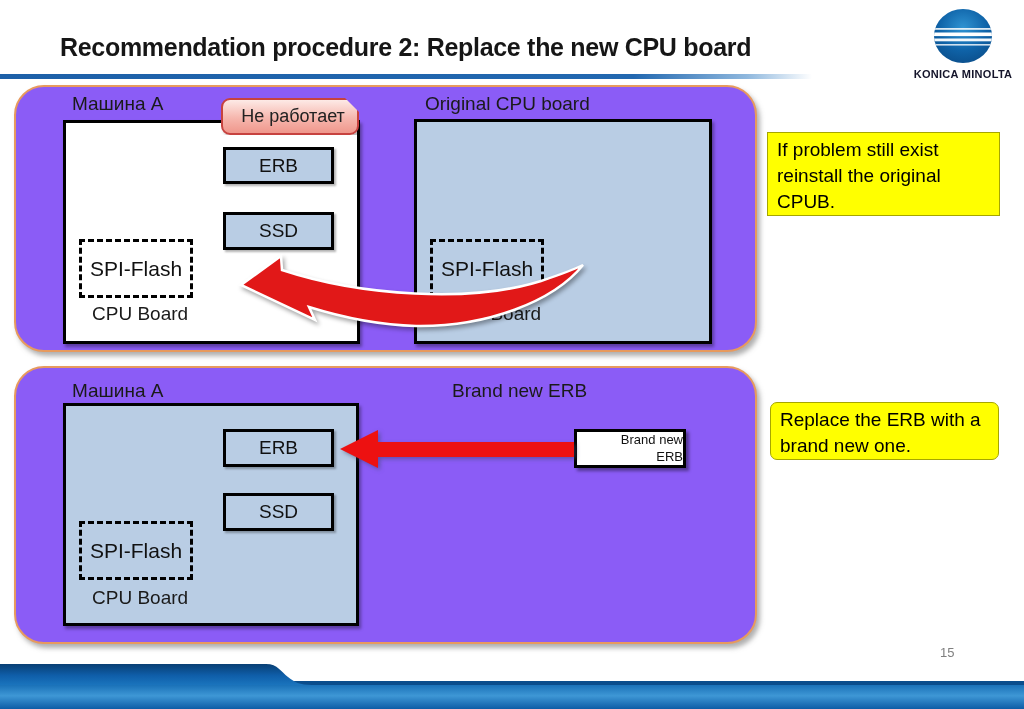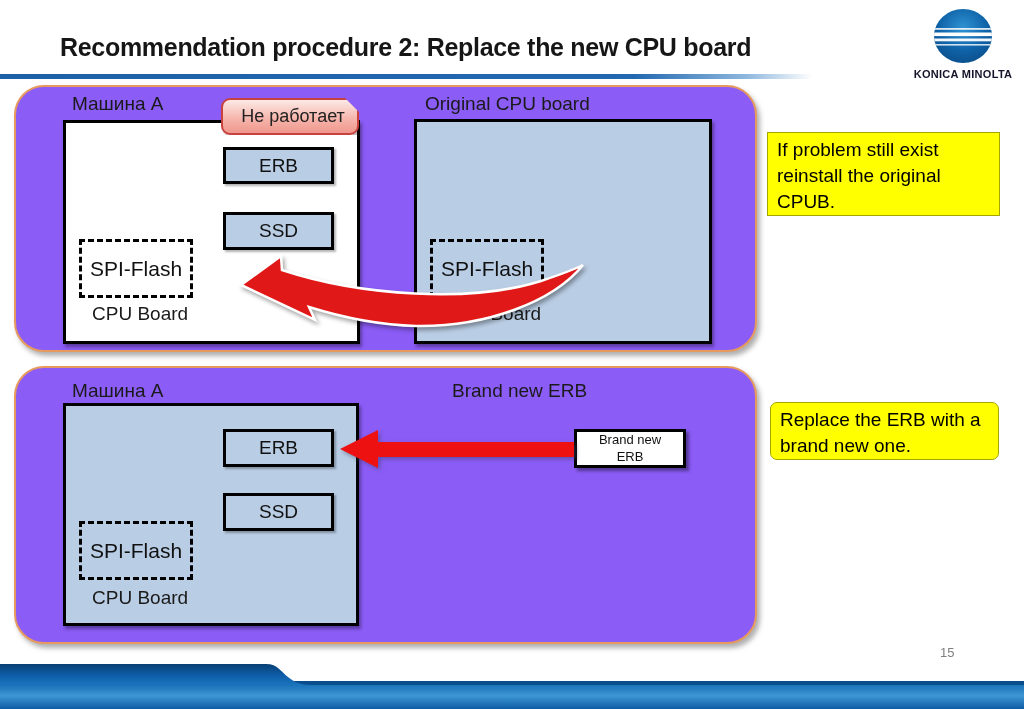--- a/index.html
+++ b/index.html
@@ -33,21 +33,21 @@
   .dashed { position:absolute; border:3px dashed #000; background:transparent; display:flex; align-items:center; justify-content:center; font-size:21px; color:#111; }
 
   .callout { position:absolute; left:205px; top:11px; width:138px; height:37px;
     background:linear-gradient(180deg,#fdeae6 0%,#f6b6ad 55%,#ef978c 100%);
     border:2px solid #c7423f; border-radius:9px;
     clip-path:polygon(0 0, calc(100% - 14px) 0, 100% 14px, 100% 100%, 0 100%);
     display:flex; align-items:center; justify-content:center; font-size:18px; color:#222; z-index:5;
     box-shadow:2px 2px 3px rgba(0,0,0,0.3);padding-left:6px; }
 
   .new-erb-box { position:absolute; left:558px; top:61px; width:112px; height:39px; background:#fff; border:3px solid #000;
-    box-shadow:3px 3px 3px rgba(0,0,0,0.4); display:flex; flex-direction:column; align-items:center; justify-content:center;
+    box-shadow:3px 3px 3px rgba(0,0,0,0.4); display:flex; flex-direction:column; align-items:flex-end; justify-content:center;
     font-size:13px; color:#111; line-height:1.25; z-index:4; }
 
   .arrow-svg { position:absolute; overflow:visible; }
 
   
   .note { position:absolute; background:#ffff00; border:1.5px solid #a6a600; color:#000; font-size:19px; line-height:1.38; padding:4px 9px; }
   .note-1 { left:767px; top:132px; width:233px; height:84px; }
   .note-2 { left:770px; top:402px; width:229px; height:58px;border-radius:7px; }
 
   

